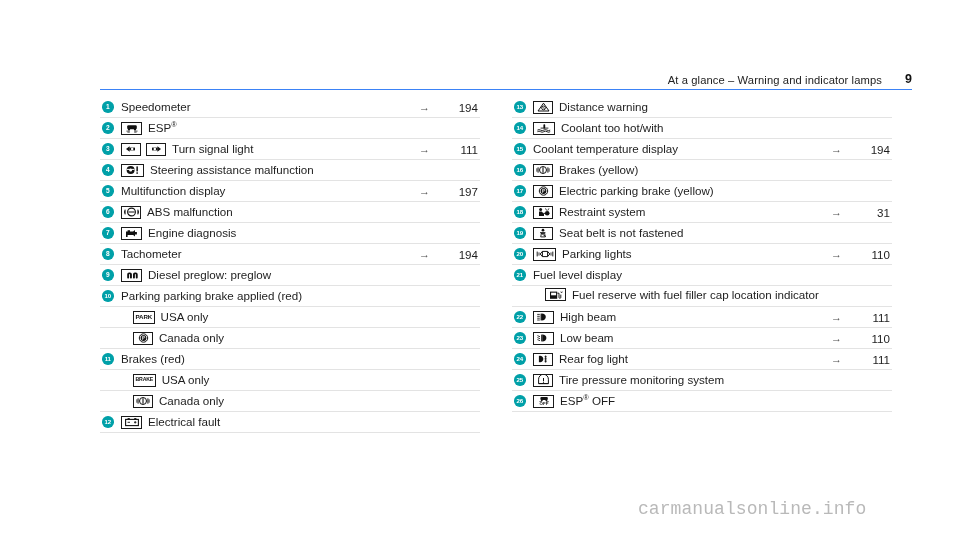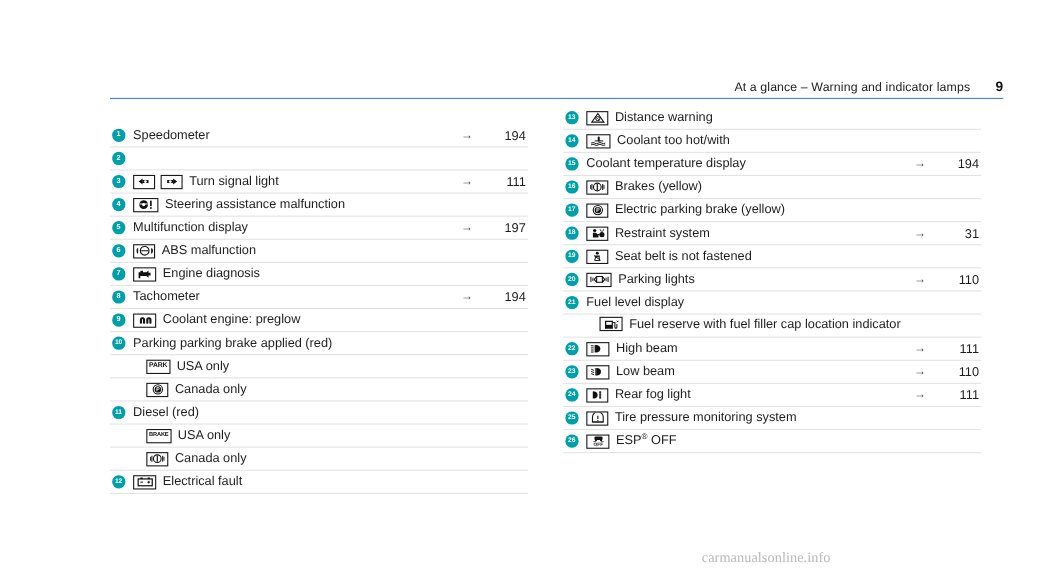--- a/index.html
+++ b/index.html
@@ -52,21 +52,21 @@
     position: absolute;
     left: 100px;
     top: 97px;
     width: 812px;
     display: flex;
     gap: 0px;
   }
   .col {
     width: 380px;
   }
-  .col-left { margin-right: 32px; margin-top: 16px; }
+  .col-left { margin-right: 32px; }
 
   
   .row {
     display: flex;
     align-items: center;
     min-height: 21px;
     border-bottom: 1px solid #e3e3e3;
     padding: 1px 0 1px 0;
   }
   .row.tall {
@@ -165,24 +165,24 @@
     line-height: 1;
   }
   .ibox .txt.sm { font-size: 5.2px; letter-spacing: -0.03em; }
   .iconpair { display: inline-flex; gap: 4px; }
 
   
   .watermark {
     position: absolute;
     left: 638px;
     top: 499px;
-    font-size: 13px;
+    font-size: 18px;
     color: #b9b9b9;
     letter-spacing: 0.004em;
-    font-family: Liberation Serif, serif;
+    font-family: Liberation Mono, monospace;
     white-space: nowrap;
   }
 </style>
 </head>
 <body>
 
 <div id="page">
 
   <div class="header">
     <span class="header-title">At a glance – Warning and indicator lamps</span>
@@ -199,20 +199,31 @@
             <span class="label">Speedometer</span>
           </div>
           <div class="ref">
             <span class="arrow">→</span>
             <span class="pagenum">194</span>
           </div>
         </div>
         <div class="row">
           <div class="num">
             <span class="badge">2</span>
+          </div>
+          <div class="body">
+            <span class="ibox">
+              <svg width="16" height="10" viewBox="0 0 16 10">
+                <rect x="3.2" y="2.2" width="9.6" height="4" rx="1.2" fill="#111"></rect>
+                <circle cx="5" cy="6.4" r="1.15" fill="#111"></circle>
+                <circle cx="11" cy="6.4" r="1.15" fill="#111"></circle>
+                <path d="M2.4 8.1h3.4M10.2 8.1h3.4M3.4 9.2h2.4M10.2 9.2h2.4" stroke="#111" stroke-width="0.7"></path>
+              </svg>
+            </span>
+            <span class="label">ESP<span class="sup">®</span></span>
           </div>
           <div class="ref"></div>
         </div>
         <div class="row">
           <div class="num">
             <span class="badge">3</span>
           </div>
           <div class="body">
             <span class="iconpair">
               <span class="ibox">
@@ -314,21 +325,21 @@
           <div class="num">
             <span class="badge">9</span>
           </div>
           <div class="body">
             <span class="ibox">
               <svg width="16" height="10" viewBox="0 0 16 10">
                 <path d="M5.1 2.4c-1.1 0-1.9.9-1.9 2.1v2.9c0 .6.4 1 .95 1s.95-.4.95-1V4.5c0-.25.2-.45.45-.45s.45.2.45.45v2.9c0 .6.4 1 .95 1s.95-.4.95-1V4.5c0-1.2-.85-2.1-1.9-2.1z" fill="#111"></path>
                 <path d="M10.9 2.4c-1.1 0-1.9.9-1.9 2.1v2.9c0 .6.4 1 .95 1s.95-.4.95-1V4.5c0-.25.2-.45.45-.45s.45.2.45.45v2.9c0 .6.4 1 .95 1s.95-.4.95-1V4.5c0-1.2-.85-2.1-1.9-2.1z" fill="#111"></path>
               </svg>
             </span>
-            <span class="label">Coolant engine: preglow</span>
+            <span class="label">Diesel preglow: preglow</span>
           </div>
           <div class="ref"></div>
         </div>
         <div class="row">
           <div class="num">
             <span class="badge wide">10</span>
           </div>
           <div class="body">
             <span class="label">Parking parking brake applied (red)</span>
           </div>
@@ -356,21 +367,21 @@
             </span>
             <span class="label">Canada only</span>
           </div>
           <div class="ref"></div>
         </div>
         <div class="row">
           <div class="num">
             <span class="badge wide">11</span>
           </div>
           <div class="body">
-            <span class="label">Diesel (red)</span>
+            <span class="label">Brakes (red)</span>
           </div>
           <div class="ref"></div>
         </div>
         <div class="row">
           <div class="num"></div>
           <div class="body indent">
             <span class="ibox">
               <span class="txt sm">BRAKE</span>
             </span>
             <span class="label">USA only</span>

